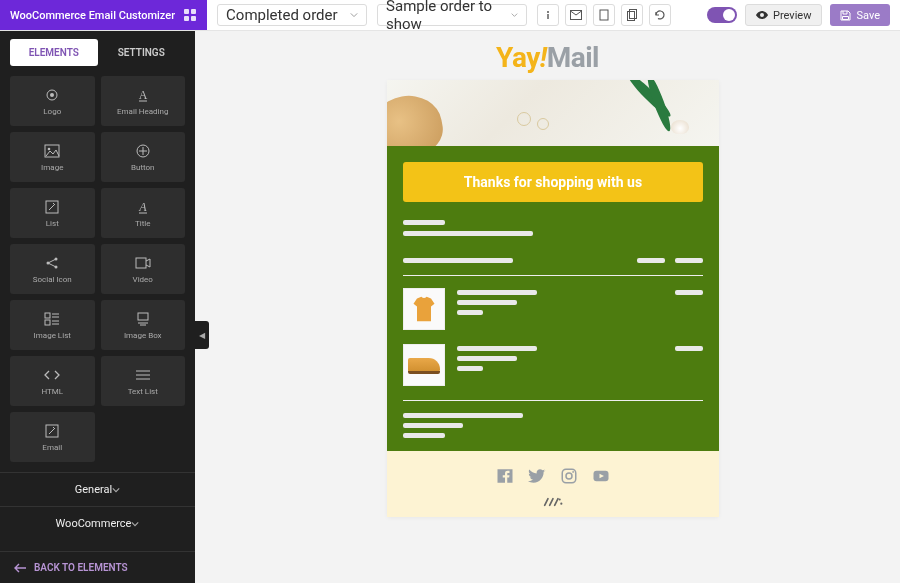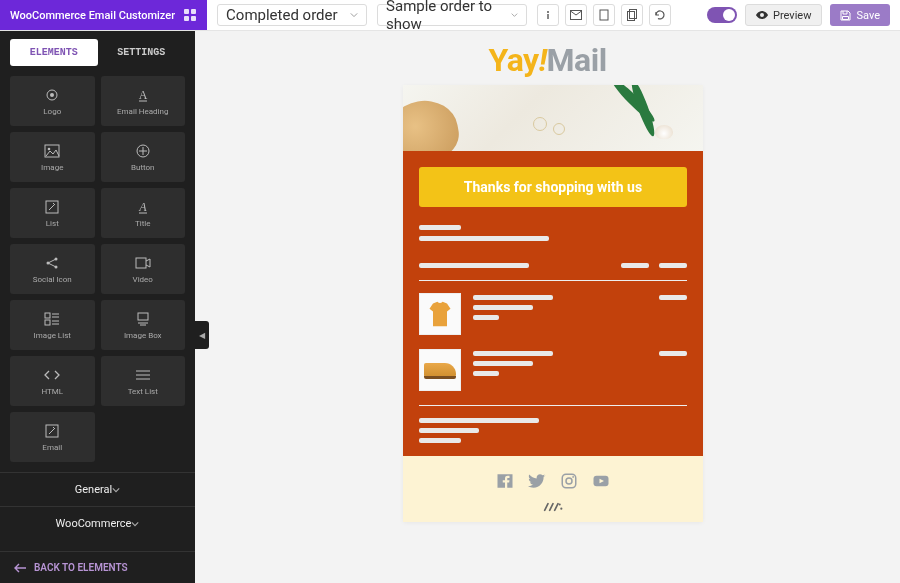--- a/index.html
+++ b/index.html
@@ -22,45 +22,45 @@
     .right-actions { margin-left: auto; display: flex; align-items: center; gap: 8px; padding-right: 10px; }
     .toggle { width: 30px; height: 16px; background: #7f54b3; border-radius: 999px; position: relative; cursor: pointer; }
     .toggle-knob { position: absolute; right: 2px; top: 2px; width: 12px; height: 12px; background: #fff; border-radius: 50%; }
     .preview-btn { display: flex; align-items: center; gap: 5px; background: #f0f0f0; border: 1px solid #dcdcdc; border-radius: 3px; height: 22px; padding: 0 10px; font-size: 11px; color: #333; cursor: pointer; }
     .save-btn { display: flex; align-items: center; gap: 5px; background: #9b7bc7; color: #fff; border: none; border-radius: 3px; height: 22px; padding: 0 10px; font-size: 11px; cursor: pointer; }
     
     .main { display: flex; height: calc(100% - 31px); }
     .sidebar { width: 195px; background: #1f1f1f; color: #fff; display: flex; flex-direction: column; position: relative; }
     
     .tabs { display: flex; padding: 8px 10px 0 10px; }
-    .tab { flex: 1; text-align: center; font-size: 10px; font-weight: 600; padding: 8px 0; border-radius: 3px; cursor: pointer; font-family: Liberation Mono, monospace; }
+    .tab { flex: 1; text-align: center; font-size: 10px; font-weight: 600; padding: 8px 0; border-radius: 3px; cursor: pointer; }
     .tab.active { background: #fff; color: #7f54b3; }
     .tab.inactive { color: #ccc; }
     
     .elements-grid { padding: 10px; display: grid; grid-template-columns: 1fr 1fr; gap: 6px; overflow-y: auto; }
     .element-card { background: #2e2e2e; border-radius: 3px; height: 50px; display: flex; flex-direction: column; align-items: center; justify-content: center; gap: 4px; cursor: pointer; }
     .element-icon { width: 16px; height: 16px; color: #bbb; display: flex; align-items: center; justify-content: center; }
     .element-label { font-size: 8px; color: #aaa; }
     
     .accordion { border-top: 1px solid #333; }
     .acc-item { display: flex; align-items: center; justify-content: center; padding: 10px 14px; font-size: 11px; color: #eee; cursor: pointer; }
     .acc-item + .acc-item { border-top: 1px solid #333; }
     
     .back-link { display: flex; align-items: center; gap: 8px; padding: 10px 14px; font-size: 10px; font-weight: 600; color: #b794d4; cursor: pointer; border-top: 1px solid #333; margin-top: auto; }
     
     .collapse-handle { position: absolute; right: -14px; top: 290px; width: 14px; height: 28px; background: #1f1f1f; border-radius: 0 3px 3px 0; display: flex; align-items: center; justify-content: center; color: #aaa; cursor: pointer; font-size: 8px; }
     
     .canvas { flex: 1; background: #f3f3f3; overflow-y: auto; display: flex; flex-direction: column; align-items: center; padding: 10px 0 0 0; }
     .logo-row { margin-bottom: 6px; }
-    .logo-text { font-size: 32px; font-weight: 700; letter-spacing: -0.5px; }
+    .logo-text { font-size: 28px; font-weight: 700; letter-spacing: -0.5px; }
     .logo-yay { color: #f4b41a; }
     .logo-excl { color: #f4b41a; font-style: italic; }
     .logo-mail { color: #9aa0a6; }
     
-    .email-card { width: 300px; background: #c2410c; border-radius: 3px; box-shadow: 0 1px 4px rgba(0,0,0,0.05); margin-left: 11px; }
+    .email-card { width: 332px; background: #4d7c0f; border-radius: 3px; box-shadow: 0 1px 4px rgba(0,0,0,0.05); margin-left: 11px; }
     
     .hero-img { height: 66px; background: linear-gradient(135deg,#f5f5f0 0%, #ede9df 40%, #f5f5f0 100%); position: relative; overflow: hidden; }
     .hero-bag { position: absolute; left: -15px; bottom: -10px; width: 70px; height: 60px; background: radial-gradient(circle at 40% 40%, #e8c185, #c99a5b); border-radius: 50% 50% 40% 40%; transform: rotate(-10deg); }
     .hero-palm { position: absolute; right: 20px; top: -30px; width: 90px; height: 90px; }
     .hero-palm::before, .hero-palm::after { content: ''; position: absolute; width: 60px; height: 10px; background: #2a7a3f; border-radius: 50%; }
     .hero-palm::before { transform: rotate(45deg); top: 40px; left: 10px; }
     .hero-palm::after { transform: rotate(70deg); top: 48px; left: 20px; }
     .hero-shell { position: absolute; right: 30px; bottom: 12px; width: 18px; height: 14px; background: radial-gradient(circle at 50% 60%, #fff, #e6d9c6); border-radius: 50% 50% 45% 45%; }
     .hero-ring { position: absolute; width: 14px; height: 14px; border: 1px solid #d9c99f; border-radius: 50%; }
     .ring1 { left: 130px; top: 32px; }

